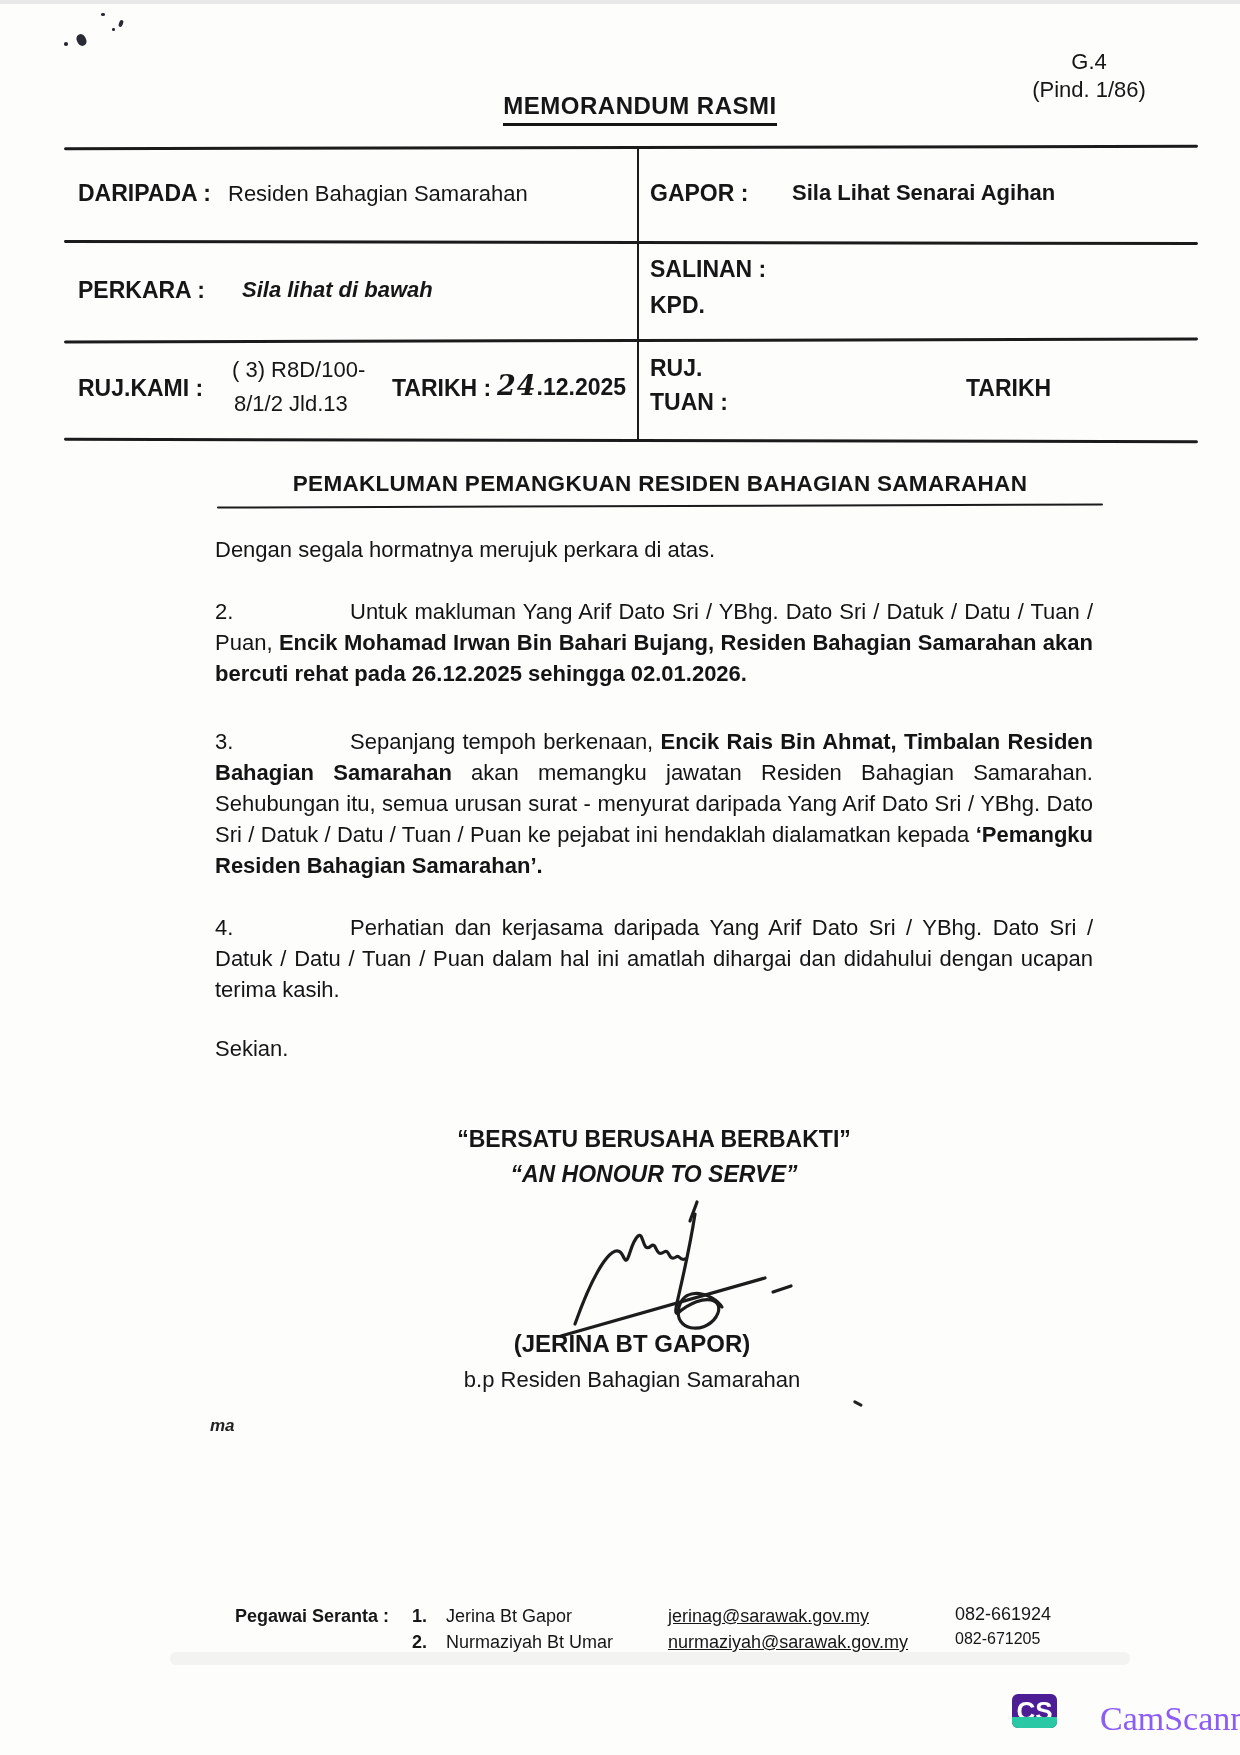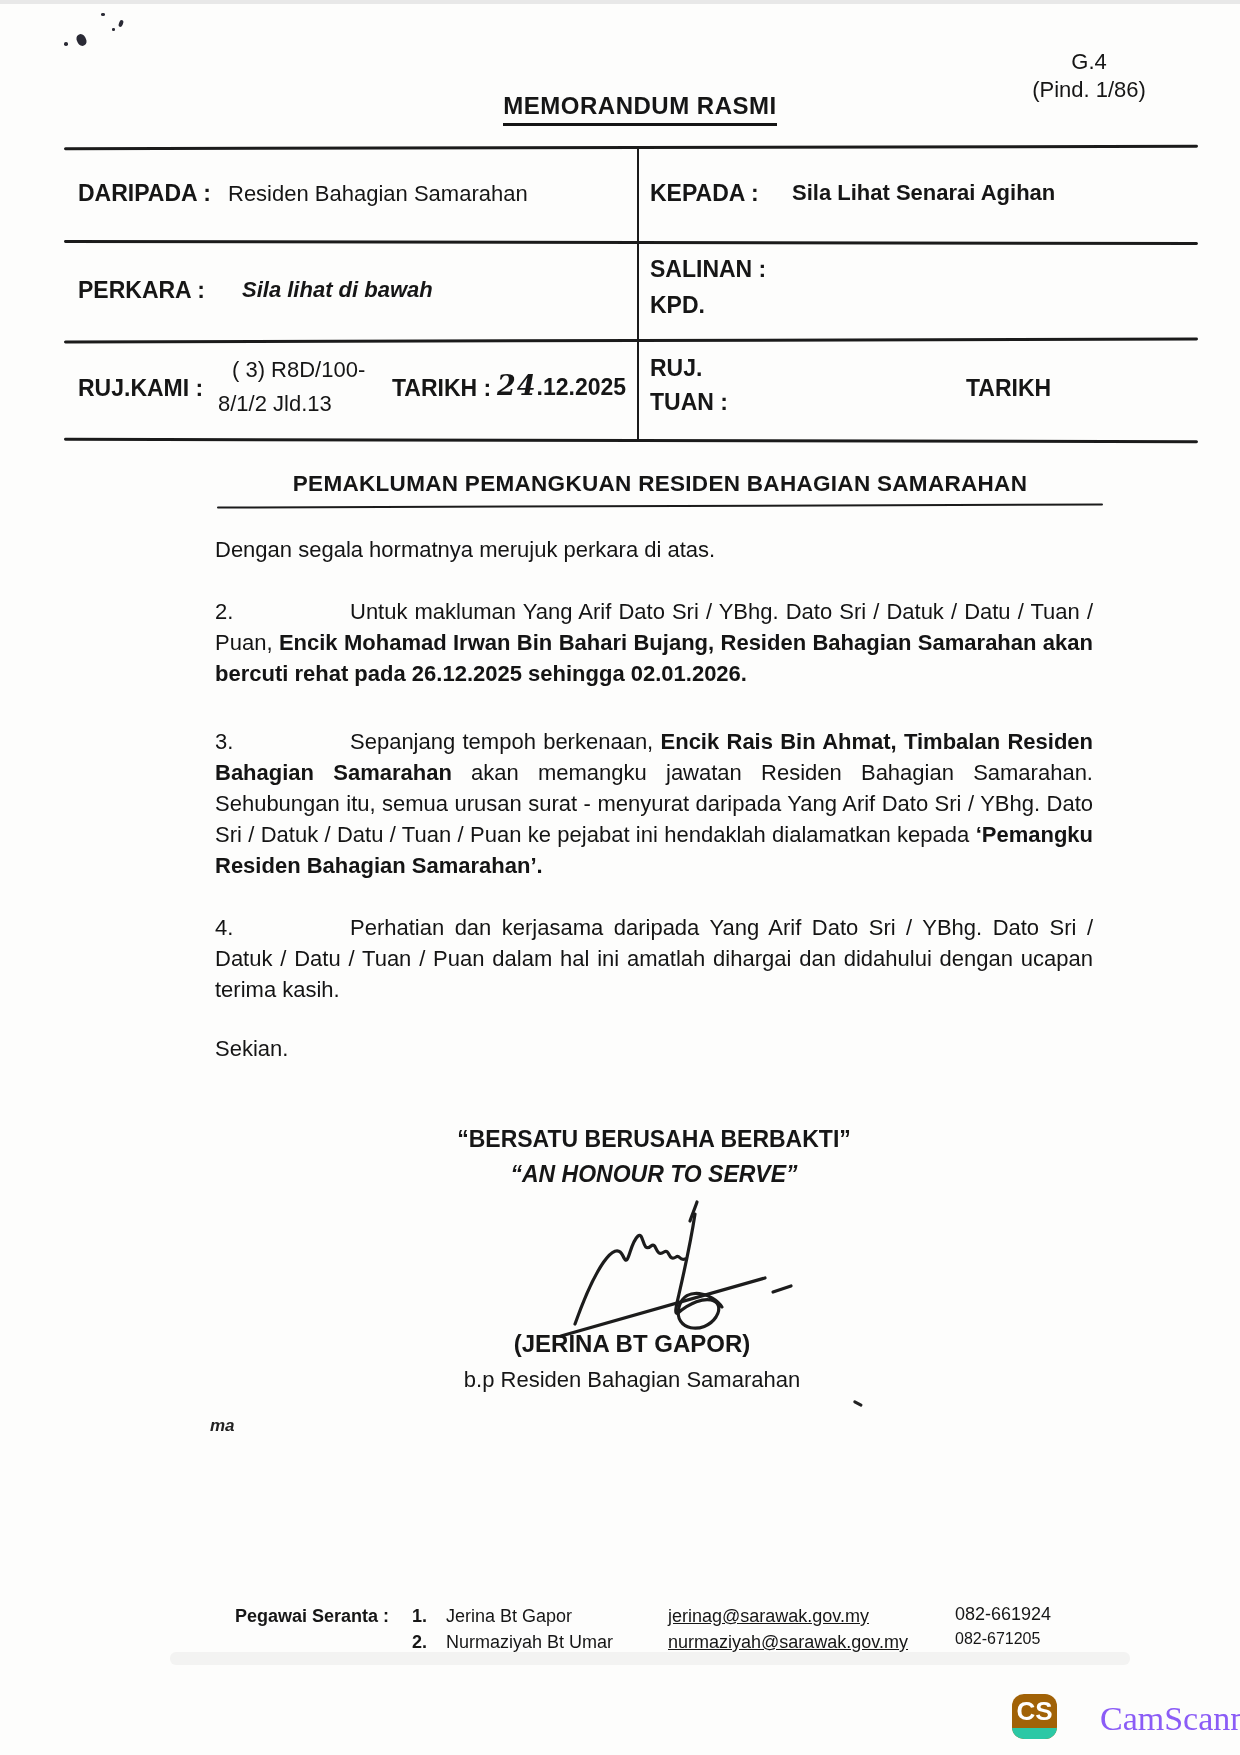--- a/index.html
+++ b/index.html
@@ -17,22 +17,22 @@
   .val{font-size:22px;white-space:nowrap;}
   .para{
     position:absolute;left:215px;width:878px;
     font-size:22px;line-height:31px;text-align:justify;color:#141414;
   }
   .para.num-indent{text-indent:135px;}
   .pnum{position:absolute;left:0;top:0;text-indent:0;}
   .speck{position:absolute;background:#2a2a35;border-radius:45%;}
   .email{text-decoration:underline;}
   .cs-badge{
-    position:absolute;left:1012px;top:1690px;width:45px;height:45px;
-    background:#a16207;border-radius:12px;overflow:hidden;
+    position:absolute;left:1012px;top:1690px;width:45px;height:34px;
+    background:#4c1d95;border-radius:6px;overflow:hidden;
   }
   .cs-badge .band{position:absolute;left:0;right:0;bottom:0;height:11px;background:#2bc8a5;}
   .cs-badge .cs-txt{
     position:absolute;left:0;top:2px;width:100%;text-align:center;
     color:#ffffff;font-weight:bold;font-size:26px;font-family:"Liberation Sans",sans-serif;
   }
   .handwrit{font-family:"DejaVu Serif",serif;font-style:italic;font-size:27px;font-weight:bold;letter-spacing:1px;}
   svg .sig{stroke:#1c1c1c;stroke-width:3.2;fill:none;stroke-linecap:round;stroke-linejoin:round;}
 </style>
 </head>
@@ -56,31 +56,31 @@
   </div>
 
   <div class="hline" style="left:64px;top:142px;width:1134px;transform:rotate(-0.12deg);"></div>
   <div class="hline" style="left:64px;top:237px;width:1134px;transform:rotate(0.1deg);"></div>
   <div class="hline" style="left:64px;top:335px;width:1134px;transform:rotate(-0.15deg);"></div>
   <div class="hline" style="left:64px;top:435px;width:1134px;transform:rotate(0.12deg);"></div>
   <div class="vline" style="left:637px;top:143px;height:293px;"></div>
 
   <div class="abs lbl" style="left:78px;top:176px;">DARIPADA :</div>
   <div class="abs val" style="left:228px;top:177px;">Residen Bahagian Samarahan</div>
-  <div class="abs lbl" style="left:650px;top:176px;">KEPADA :</div>
+  <div class="abs lbl" style="left:650px;top:176px;">GAPOR :</div>
   <div class="abs lbl" style="left:792px;top:176px;font-size:22px;">Sila Lihat Senarai Agihan</div>
 
   <div class="abs lbl" style="left:78px;top:273px;">PERKARA :</div>
   <div class="abs lbl i" style="left:242px;top:273px;font-size:22px;">Sila lihat di bawah</div>
   <div class="abs lbl" style="left:650px;top:252px;">SALINAN :</div>
   <div class="abs lbl" style="left:650px;top:288px;">KPD.</div>
 
   <div class="abs lbl" style="left:78px;top:371px;">RUJ.KAMI :</div>
   <div class="abs val" style="left:232px;top:353px;text-align:right;">( 3) R8D/100-</div>
-  <div class="abs val" style="left:218px;top:387px;">8/1/2 Jld.13</div>
+  <div class="abs val" style="left:234px;top:387px;">8/1/2 Jld.13</div>
   <div class="abs lbl" style="left:392px;top:371px;">TARIKH :</div>
   <div class="abs" style="left:497px;top:366px;white-space:nowrap;">
     <span class="handwrit">24</span><span class="b" style="font-size:23px;">.12.2025</span>
   </div>
   <div class="abs lbl" style="left:650px;top:351px;">RUJ.</div>
   <div class="abs lbl" style="left:650px;top:385px;">TUAN :</div>
   <div class="abs lbl" style="left:966px;top:371px;">TARIKH</div>
 
   <div class="abs" style="left:215px;top:467px;width:890px;text-align:center;font-size:22.5px;font-weight:bold;letter-spacing:0.3px;">PEMAKLUMAN PEMANGKUAN RESIDEN BAHAGIAN SAMARAHAN</div>
   <div class="hline" style="left:217px;top:501px;width:886px;height:2px;transform:rotate(-0.2deg);"></div>

